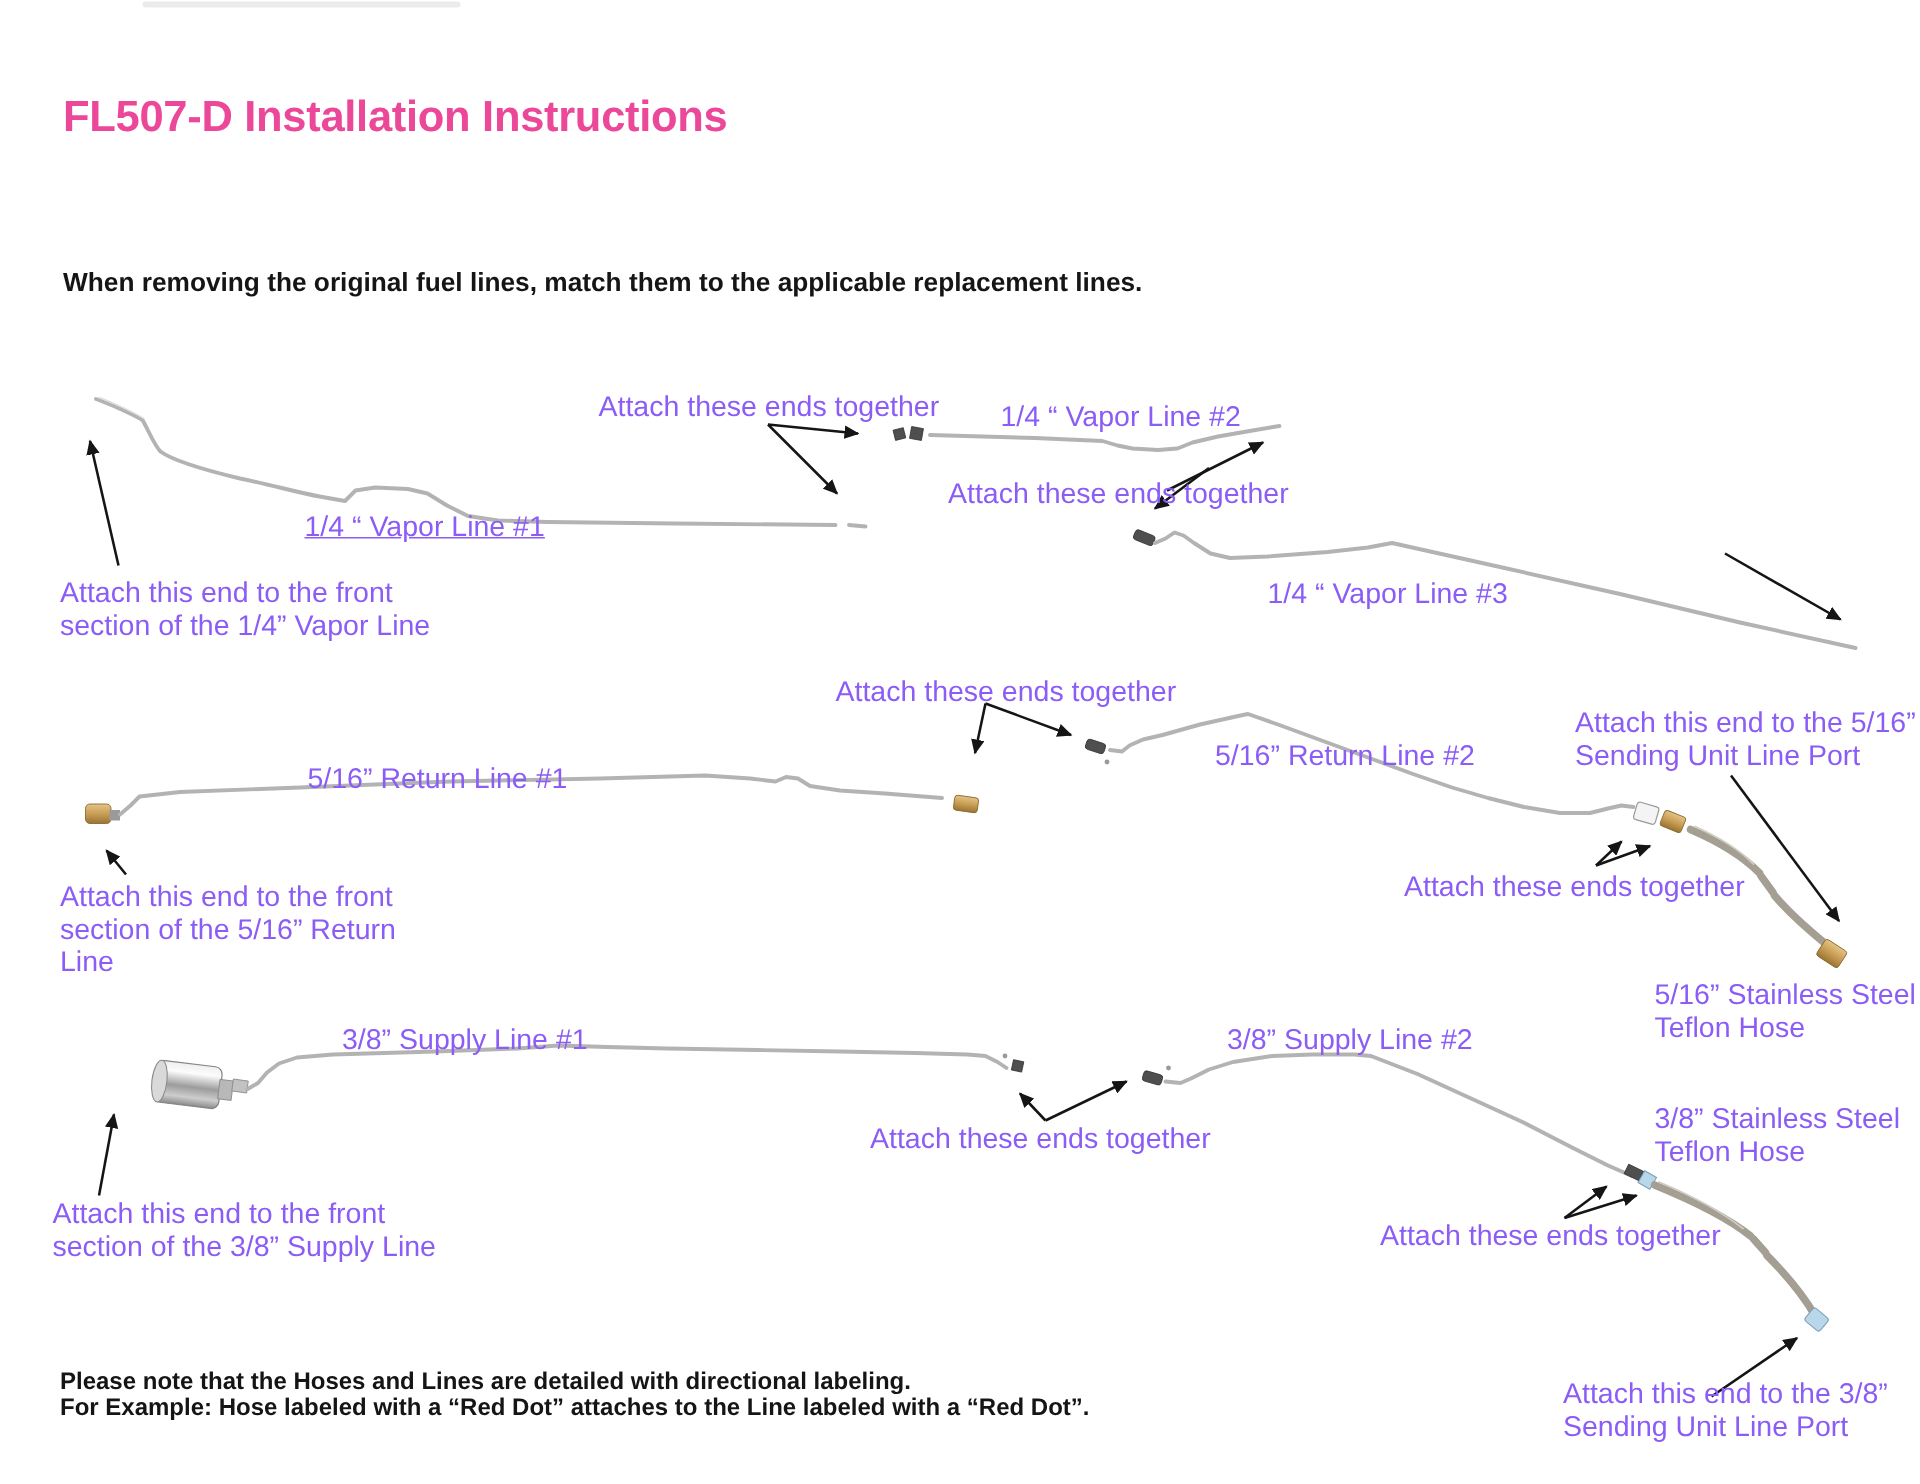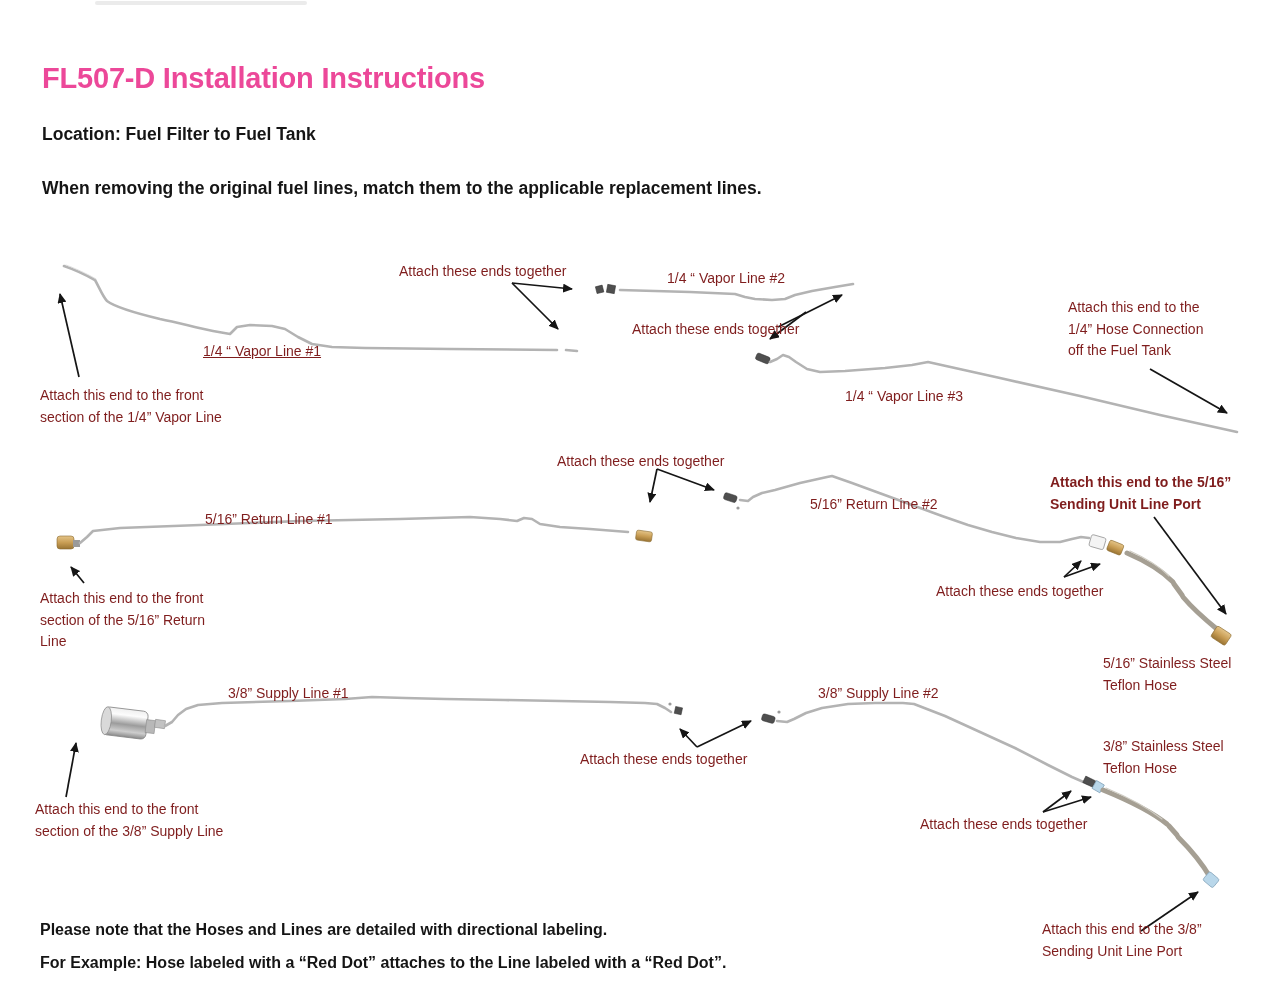--- a/index.html
+++ b/index.html
@@ -6,42 +6,41 @@
   body{
     width:1280px;height:989px;background:#ffffff;position:relative;overflow:hidden;
     font-family:"Liberation Sans", sans-serif;color:var(--text,#161616);
   }
   .page{position:absolute;inset:0;}
   .topbar{position:absolute;left:95px;top:1px;width:212px;height:4px;background:#ebebeb;border-radius:2px;}
   .title{position:absolute;left:42px;top:62px;margin:0;font-size:29px;font-weight:700;color:#ec4899;letter-spacing:-0.2px;}
   .sub{position:absolute;font-size:17.5px;font-weight:700;color:#151515;}
   .sub.loc{left:42px;top:124px;}
   .sub.intro{left:42px;top:178px;}
-  .lbl{position:absolute;font-size:14px;line-height:21.5px;color:#7f1d1d;white-space:pre-line;}
-  .notes{position:absolute;left:40px;top:913px;font-size:16px;font-weight:700;line-height:33px;color:#151515;white-space:pre-line;}
+  .lbl{position:absolute;font-size:19px;line-height:21.5px;color:#8b5cf6;white-space:pre-line;}
+  .notes{position:absolute;left:40px;top:913px;font-size:16px;font-weight:700;line-height:17px;color:#151515;white-space:pre-line;}
   svg.diagram{position:absolute;left:0;top:0;}
   .tube{fill:none;stroke:var(--line,#b3b3b3);stroke-width:2.6;stroke-linecap:round;stroke-linejoin:round;}
   .tubehi{fill:none;stroke:#dedede;stroke-width:0.9;stroke-linecap:round;stroke-linejoin:round;}
   .hose{fill:none;stroke:var(--hose,#a59f93);stroke-width:5;stroke-linecap:round;}
   .hosehi{fill:none;stroke:#cfccc3;stroke-width:1.2;stroke-linecap:round;}
   .arrow{stroke:var(--arrow,#151515);stroke-width:1.7;fill:none;}
   .brass{fill:url(#brassG);stroke:#8a6a2f;stroke-width:0.6;}
   .darkfit{fill:#4f4f4f;stroke:#2e2e2e;stroke-width:0.5;}
   .whitefit{fill:#f4f4f4;stroke:#9a9a9a;stroke-width:0.8;}
   .bluefit{fill:var(--band-blue,#b9d7ea);stroke:#7d9fb5;stroke-width:0.7;}
 </style>
 </head>
 <body>
 
 <div class="page">
 
   <div class="topbar"></div>
 
   <h1 class="title">FL507-D Installation Instructions</h1>
-  <div class="sub loc">Location: Fuel Filter to Fuel Tank</div>
   <div class="sub intro">When removing the original fuel lines, match them to the applicable replacement lines.</div>
 
   <svg class="diagram" width="1280" height="989" viewBox="0 0 1280 989">
     <defs>
       <marker id="ah" markerWidth="11" markerHeight="9" refX="9" refY="4.5" orient="auto" markerUnits="userSpaceOnUse">
         <path d="M0,0 L10,4.5 L0,9 Z" fill="#151515"></path>
       </marker>
       <linearGradient id="brassG" x1="0" y1="0" x2="0" y2="1">
         <stop offset="0" stop-color="#e4c488"></stop>
         <stop offset="0.5" stop-color="#c99e55"></stop>
@@ -140,30 +139,27 @@
       <path class="arrow" d="M84,583 L71,567" marker-end="url(#ah)"></path>
       <path class="arrow" d="M1154,517 L1226,614" marker-end="url(#ah)"></path>
       <path class="arrow" d="M66,797 L76,743" marker-end="url(#ah)"></path>
       <path class="arrow" d="M1141,931 L1198,892" marker-end="url(#ah)"></path>
     </g>
   </svg>
 
   <div class="lbl" style="left:399px;top:261px;">Attach these ends together</div>
   <div class="lbl" style="left:667px;top:268px;text-align:right;">1/4 “ Vapor Line #2</div>
   <div class="lbl" style="left:632px;top:319px;">Attach these ends together</div>
-  <div class="lbl" style="left:1068px;top:297px;">Attach this end to the
-1/4” Hose Connection
-off the Fuel Tank</div>
   <div class="lbl" style="left:203px;top:341px;text-decoration:underline;">1/4 “ Vapor Line #1</div>
   <div class="lbl" style="left:845px;top:386px;">1/4 “ Vapor Line #3</div>
   <div class="lbl" style="left:40px;top:385px;">Attach this end  to the front
 section of the 1/4” Vapor Line</div>
   <div class="lbl" style="left:557px;top:451px;">Attach these ends together</div>
   <div class="lbl" style="left:798px;top:494px;margin-left:12px;">5/16” Return Line #2</div>
-  <div class="lbl" style="left:1050px;top:472px;font-weight:bold;">Attach this end to the 5/16”
+  <div class="lbl" style="left:1050px;top:472px;">Attach this end to the 5/16”
 Sending Unit Line Port</div>
   <div class="lbl" style="left:205px;top:509px;">5/16” Return Line #1</div>
   <div class="lbl" style="left:936px;top:581px;">Attach these ends together</div>
   <div class="lbl" style="left:40px;top:588px;">Attach this end to the front
 section of the 5/16” Return
 Line</div>
   <div class="lbl" style="left:1103px;top:653px;">5/16” Stainless Steel
 Teflon Hose</div>
   <div class="lbl" style="left:228px;top:683px;">3/8” Supply Line #1</div>
   <div class="lbl" style="left:818px;top:683px;">3/8” Supply Line #2</div>

